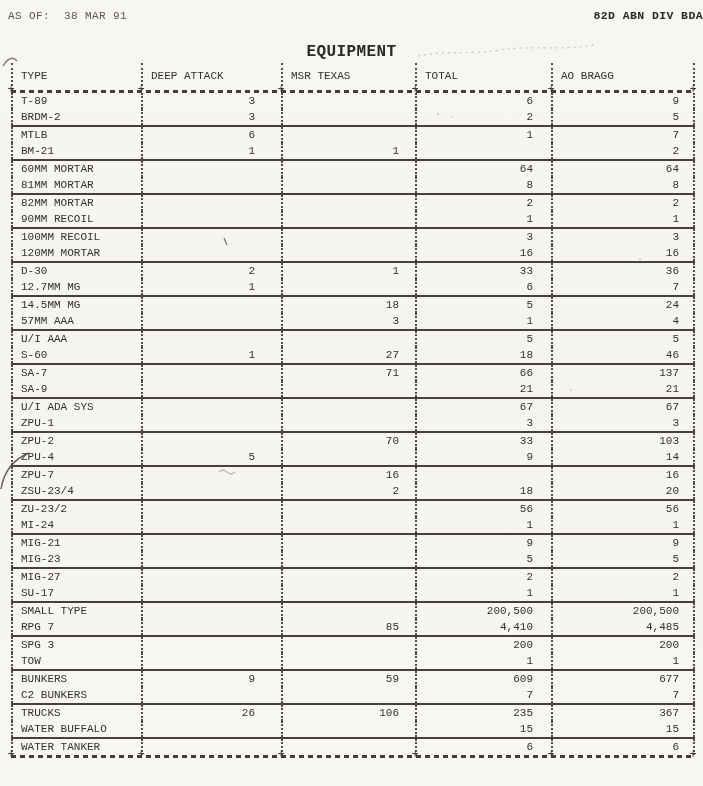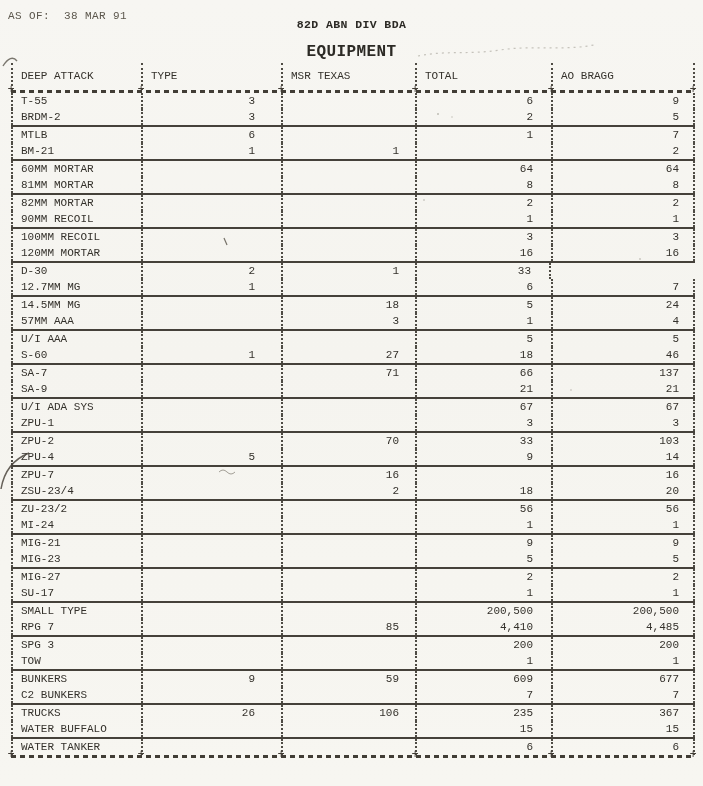--- a/index.html
+++ b/index.html
@@ -10,22 +10,22 @@
     color:#34312b;
     position:relative;overflow:hidden;
   }
   .page{position:absolute;inset:0;}
   .as-of{
     position:absolute;left:8px;top:10px;
     font-size:11px;white-space:pre;color:#5c574d;letter-spacing:.4px;
     filter:blur(.2px);
   }
   .doc-title{
-    position:absolute;top:9px;left:0;width:703px;text-align:center;
-    font-size:11.5px;color:#2c2a25;letter-spacing:.4px;font-weight:bold;margin-top:9px;
+    position:absolute;top:9px;left:0;width:703px;text-align:right;
+    font-size:11.5px;color:#2c2a25;letter-spacing:.4px;font-weight:bold;
   }
   .doc-subtitle{
     position:absolute;top:43px;left:0;width:703px;text-align:center;
     font-size:16px;color:#2c2a25;letter-spacing:.4px;font-weight:bold;
   }
   .equip-table{position:absolute;left:11px;top:63px;width:684px;}
   .row{
     display:grid;
     grid-template-columns:130px 140px 134px 136px 144px;
     height:16px;
@@ -62,38 +62,38 @@
 <body>
 
 <div class="page">
 
   <div class="as-of">AS OF:  38 MAR 91</div>
   <div class="doc-title">82D ABN DIV BDA</div>
   <div class="doc-subtitle">EQUIPMENT</div>
 
   <div class="equip-table">
     <div class="row header-row" id="header-row">
+        <div class="cell type-cell">TYPE</div>
         <div class="cell type-cell">DEEP ATTACK</div>
-        <div class="cell type-cell">TYPE</div>
         <div class="cell type-cell">MSR TEXAS</div>
         <div class="cell type-cell">TOTAL</div>
         <div class="cell type-cell">AO BRAGG</div>
       </div>
     <div class="dashline" id="dash-top">
         <span class="plus" style="left: 0px;"></span>
         <span class="plus" style="left: 130px;"></span>
         <span class="plus" style="left: 270px;"></span>
         <span class="plus" style="left: 404px;"></span>
         <span class="plus" style="left: 540px;"></span>
         <span class="plus" style="left: 682px;"></span>
       </div>
     <div id="groups">
         <div class="group">
           <div class="row">
-            <div class="cell type-cell">T-55</div>
+            <div class="cell type-cell">T-89</div>
             <div class="cell num-cell c1">3</div>
             <div class="cell num-cell c2"></div>
             <div class="cell num-cell c3">6</div>
             <div class="cell num-cell c4">9</div>
           </div>
           <div class="row">
             <div class="cell type-cell">BRDM-2</div>
             <div class="cell num-cell c1">3</div>
             <div class="cell num-cell c2"></div>
             <div class="cell num-cell c3">2</div>
@@ -163,20 +163,21 @@
             <div class="cell num-cell c3">16</div>
             <div class="cell num-cell c4">16</div>
           </div>
         </div>
         <div class="group">
           <div class="row">
             <div class="cell type-cell">D-30</div>
             <div class="cell num-cell c1">2</div>
             <div class="cell num-cell c2">1</div>
             <div class="cell num-cell c3">33</div>
+            <div class="cell num-cell c4">36</div>
           </div>
           <div class="row">
             <div class="cell type-cell">12.7MM MG</div>
             <div class="cell num-cell c1">1</div>
             <div class="cell num-cell c2"></div>
             <div class="cell num-cell c3">6</div>
             <div class="cell num-cell c4">7</div>
           </div>
         </div>
         <div class="group">

